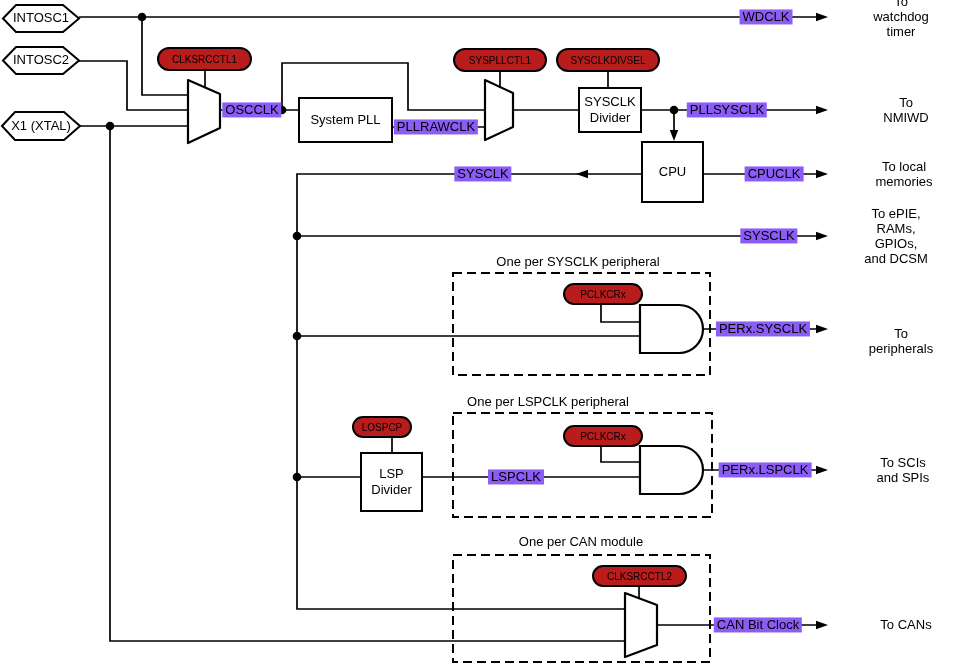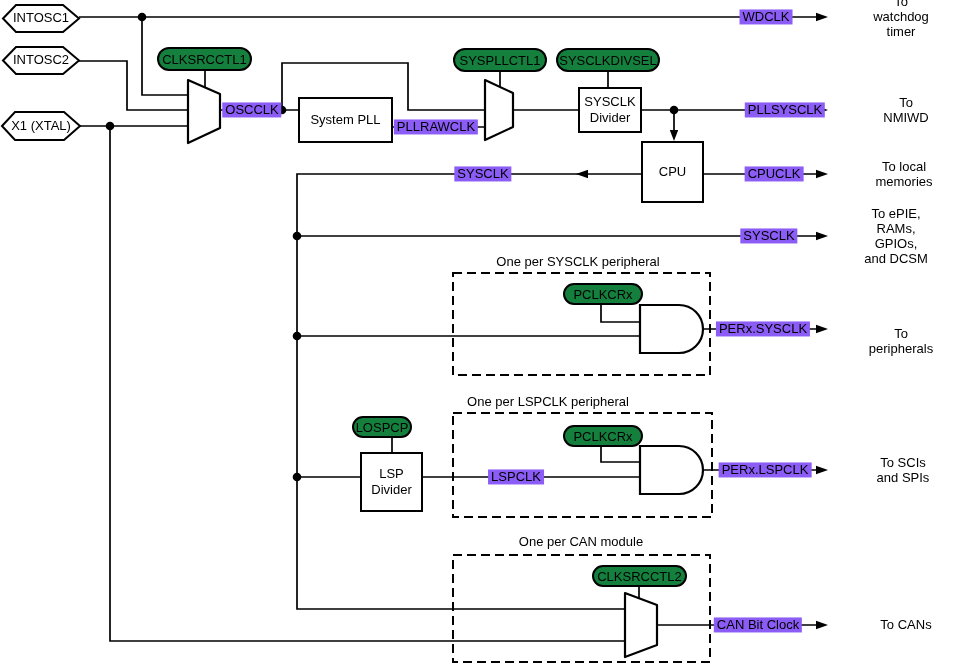--- a/index.html
+++ b/index.html
@@ -8,22 +8,22 @@
     font-family:"Liberation Sans",sans-serif;color:#000;overflow:hidden;
   }
   svg.layer{position:absolute;left:0;top:0;}
   .lbl{
     position:absolute;transform:translate(-50%,-50%);
     font-size:13px;line-height:1.16;text-align:center;white-space:pre-line;
   }
   .onwire{background:#8b5cf6;padding:0 3px;white-space:nowrap;}
   .pill{
     position:absolute;box-sizing:border-box;border:2px solid #000;border-radius:12px;
-    background:#15803d;display:flex;align-items:center;justify-content:center;
-    font-size:13px;white-space:nowrap;
+    background:#b91c1c;display:flex;align-items:center;justify-content:center;
+    font-size:10px;white-space:nowrap;
   }
   .box{
     position:absolute;box-sizing:border-box;border:2px solid #000;background:#ffffff;
     display:flex;align-items:center;justify-content:center;
     font-size:13px;text-align:center;white-space:pre-line;line-height:1.2;
   }
 </style>
 </head>
 <body>
 
@@ -148,21 +148,21 @@
 Divider</span>
   </div>
 
   <span class="lbl" style="left:578px;top:262px;">One per SYSCLK peripheral</span>
   <span class="lbl" style="left:548px;top:402px;">One per LSPCLK peripheral</span>
   <span class="lbl" style="left:581px;top:542px;">One per CAN module</span>
 
   <span class="lbl onwire" style="left:252px;top:110px;">OSCCLK</span>
   <span class="lbl onwire" style="left:436px;top:127px;">PLLRAWCLK</span>
   <span class="lbl onwire" style="left:766px;top:17px;">WDCLK</span>
-  <span class="lbl onwire" style="left:785px;top:110px;">PLLSYSCLK</span>
+  <span class="lbl onwire" style="left:727px;top:110px;">PLLSYSCLK</span>
   <span class="lbl onwire" style="left:774px;top:174px;">CPUCLK</span>
   <span class="lbl onwire" style="left:483px;top:174px;">SYSCLK</span>
   <span class="lbl onwire" style="left:769px;top:236px;">SYSCLK</span>
   <span class="lbl onwire" style="left:763px;top:329px;">PERx.SYSCLK</span>
   <span class="lbl onwire" style="left:516px;top:477px;">LSPCLK</span>
   <span class="lbl onwire" style="left:765px;top:470px;">PERx.LSPCLK</span>
   <span class="lbl onwire" style="left:758px;top:625px;">CAN Bit Clock</span>
 
   <span class="lbl" style="left:901px;top:17px;">To watchdog
 timer</span>

